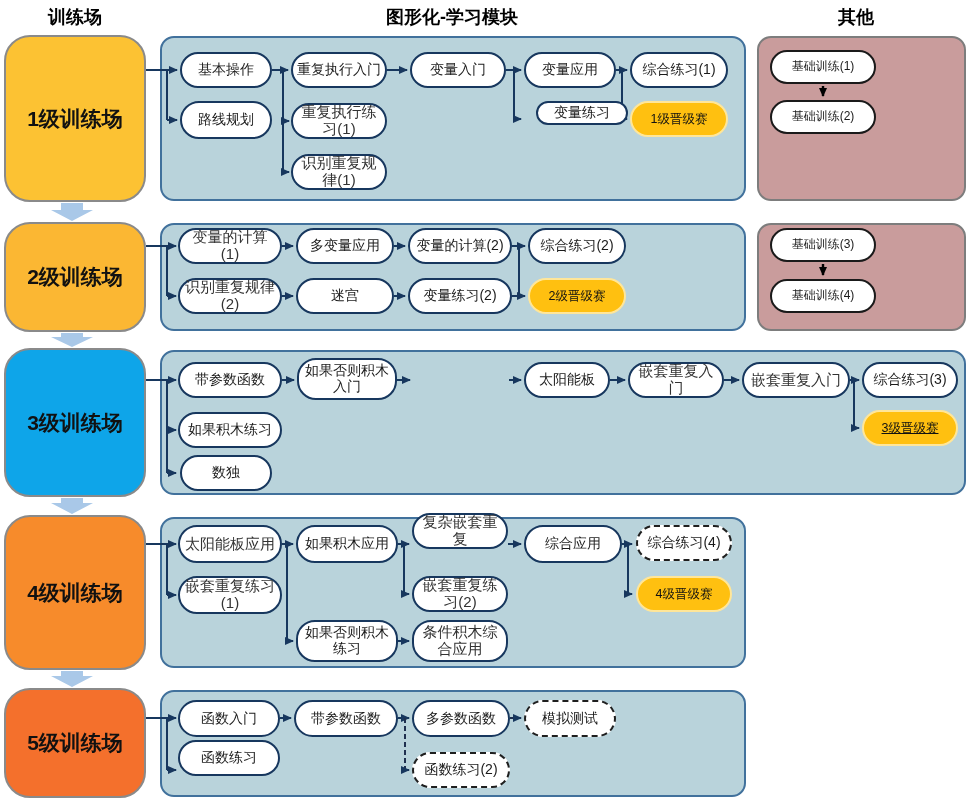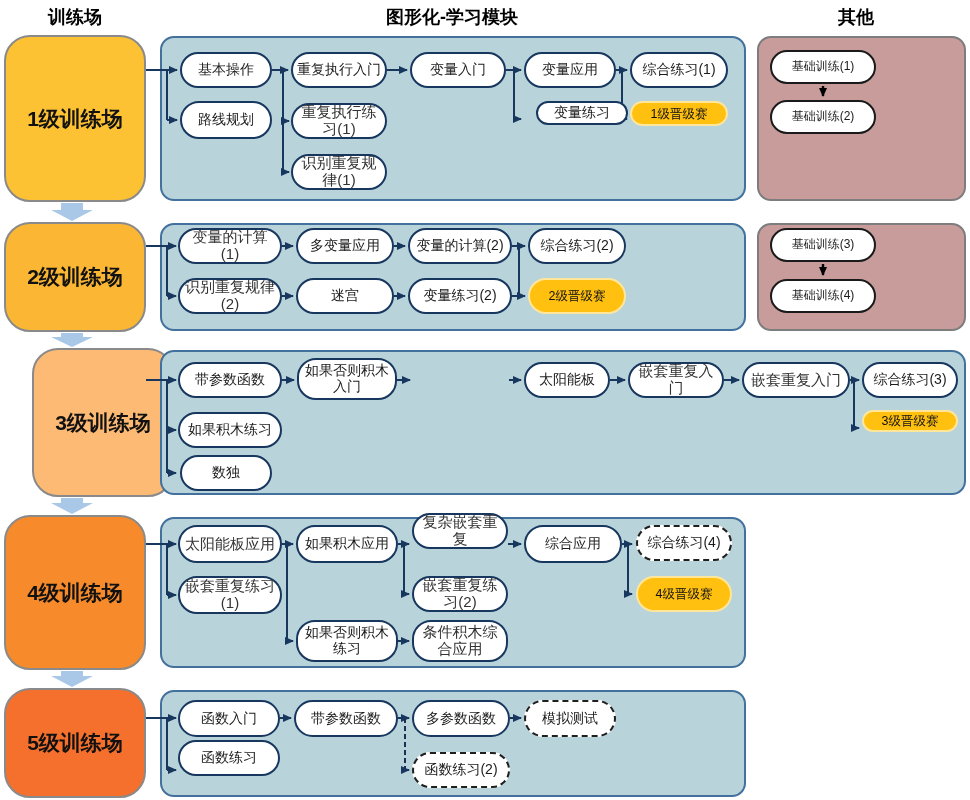--- a/index.html
+++ b/index.html
@@ -36,21 +36,21 @@
   <div class="hdr" style="left:0;width:150px;">训练场</div>
   <div class="hdr" style="left:352px;width:200px;">图形化-学习模块</div>
   <div class="hdr" style="left:806px;width:100px;">其他</div>
 
   <div class="level-box" style="top: 35px; height: 167px; background: rgb(252, 194, 51);">
       <span>1级训练场</span>
     </div>
   <div class="level-box" style="top: 222px; height: 110px; background: rgb(251, 183, 51);">
       <span>2级训练场</span>
     </div>
-  <div class="level-box" style="top: 348px; height: 149px; background: #fdba74; margin-left: 28px;">
+  <div class="level-box" style="top: 348px; height: 149px; background: #0ea5e9;">
       <span>3级训练场</span>
     </div>
   <div class="level-box" style="top: 515px; height: 155px; background: rgb(247, 139, 43);">
       <span>4级训练场</span>
     </div>
   <div class="level-box" style="top: 688px; height: 110px; background: rgb(244, 112, 44);">
       <span>5级训练场</span>
     </div>
 
   <div class="panel-blue" style="left:160px;top:36px;width:586px;height:165px;"></div>
@@ -136,21 +136,21 @@
 
   <div class="node" style="left:180px;top:52px;width:92px;height:36px;">基本操作</div>
   <div class="node" style="left:180px;top:101px;width:92px;height:38px;">路线规划</div>
   <div class="node" style="left:291px;top:52px;width:96px;height:36px;">重复执行入门</div>
   <div class="node sm" style="left:291px;top:103px;width:96px;height:36px;">重复执行练习(1)</div>
   <div class="node sm" style="left:291px;top:154px;width:96px;height:36px;">识别重复规律(1)</div>
   <div class="node" style="left:410px;top:52px;width:96px;height:36px;">变量入门</div>
   <div class="node" style="left:524px;top:52px;width:92px;height:36px;">变量应用</div>
   <div class="node" style="left:536px;top:101px;width:92px;height:24px;">变量练习</div>
   <div class="node" style="left:630px;top:52px;width:98px;height:36px;">综合练习(1)</div>
-  <div class="node yellow" style="left:630px;top:101px;width:98px;height:25px;">1级晋级赛</div>
+  <div class="node yellow" style="left:630px;top:101px;width:98px;height:36px;">1级晋级赛</div>
   <div class="node pinknode" style="left:770px;top:50px;width:106px;height:34px;">基础训练(1)</div>
   <div class="node pinknode" style="left:770px;top:100px;width:106px;height:34px;">基础训练(2)</div>
 
   <div class="node sm" style="left:178px;top:228px;width:104px;height:36px;">变量的计算(1)</div>
   <div class="node sm" style="left:178px;top:278px;width:104px;height:36px;">识别重复规律(2)</div>
   <div class="node" style="left:296px;top:228px;width:98px;height:36px;">多变量应用</div>
   <div class="node" style="left:296px;top:278px;width:98px;height:36px;">迷宫</div>
   <div class="node" style="left:408px;top:228px;width:104px;height:36px;">变量的计算(2)</div>
   <div class="node" style="left:408px;top:278px;width:104px;height:36px;">变量练习(2)</div>
   <div class="node" style="left:528px;top:228px;width:98px;height:36px;">综合练习(2)</div>
@@ -159,21 +159,21 @@
   <div class="node pinknode" style="left:770px;top:279px;width:106px;height:34px;">基础训练(4)</div>
 
   <div class="node" style="left:178px;top:362px;width:104px;height:36px;">带参数函数</div>
   <div class="node" style="left:178px;top:412px;width:104px;height:36px;">如果积木练习</div>
   <div class="node" style="left:180px;top:455px;width:92px;height:36px;">数独</div>
   <div class="node" style="left:297px;top:358px;width:100px;height:42px;">如果否则积木入门</div>
   <div class="node" style="left:524px;top:362px;width:86px;height:36px;">太阳能板</div>
   <div class="node sm" style="left:628px;top:362px;width:96px;height:36px;">嵌套重复入门</div>
   <div class="node sm" style="left:742px;top:362px;width:108px;height:36px;">嵌套重复入门</div>
   <div class="node" style="left:862px;top:362px;width:96px;height:36px;">综合练习(3)</div>
-  <div class="node yellow" style="left:862px;top:410px;width:96px;height:22px;">3级晋级赛</div>
+  <div class="node yellow" style="left:862px;top:410px;width:96px;height:36px;text-decoration:underline;">3级晋级赛</div>
 
   <div class="node sm" style="left:178px;top:525px;width:104px;height:38px;">太阳能板应用</div>
   <div class="node sm" style="left:178px;top:576px;width:104px;height:38px;">嵌套重复练习(1)</div>
   <div class="node" style="left:296px;top:525px;width:102px;height:38px;">如果积木应用</div>
   <div class="node" style="left:296px;top:620px;width:102px;height:42px;">如果否则积木练习</div>
   <div class="node sm" style="left:412px;top:513px;width:96px;height:36px;">复杂嵌套重复</div>
   <div class="node sm" style="left:412px;top:576px;width:96px;height:36px;">嵌套重复练习(2)</div>
   <div class="node sm" style="left:412px;top:620px;width:96px;height:42px;">条件积木综合应用</div>
   <div class="node" style="left:524px;top:525px;width:98px;height:38px;">综合应用</div>
   <div class="node dashed" style="left:636px;top:525px;width:96px;height:36px;">综合练习(4)</div>

